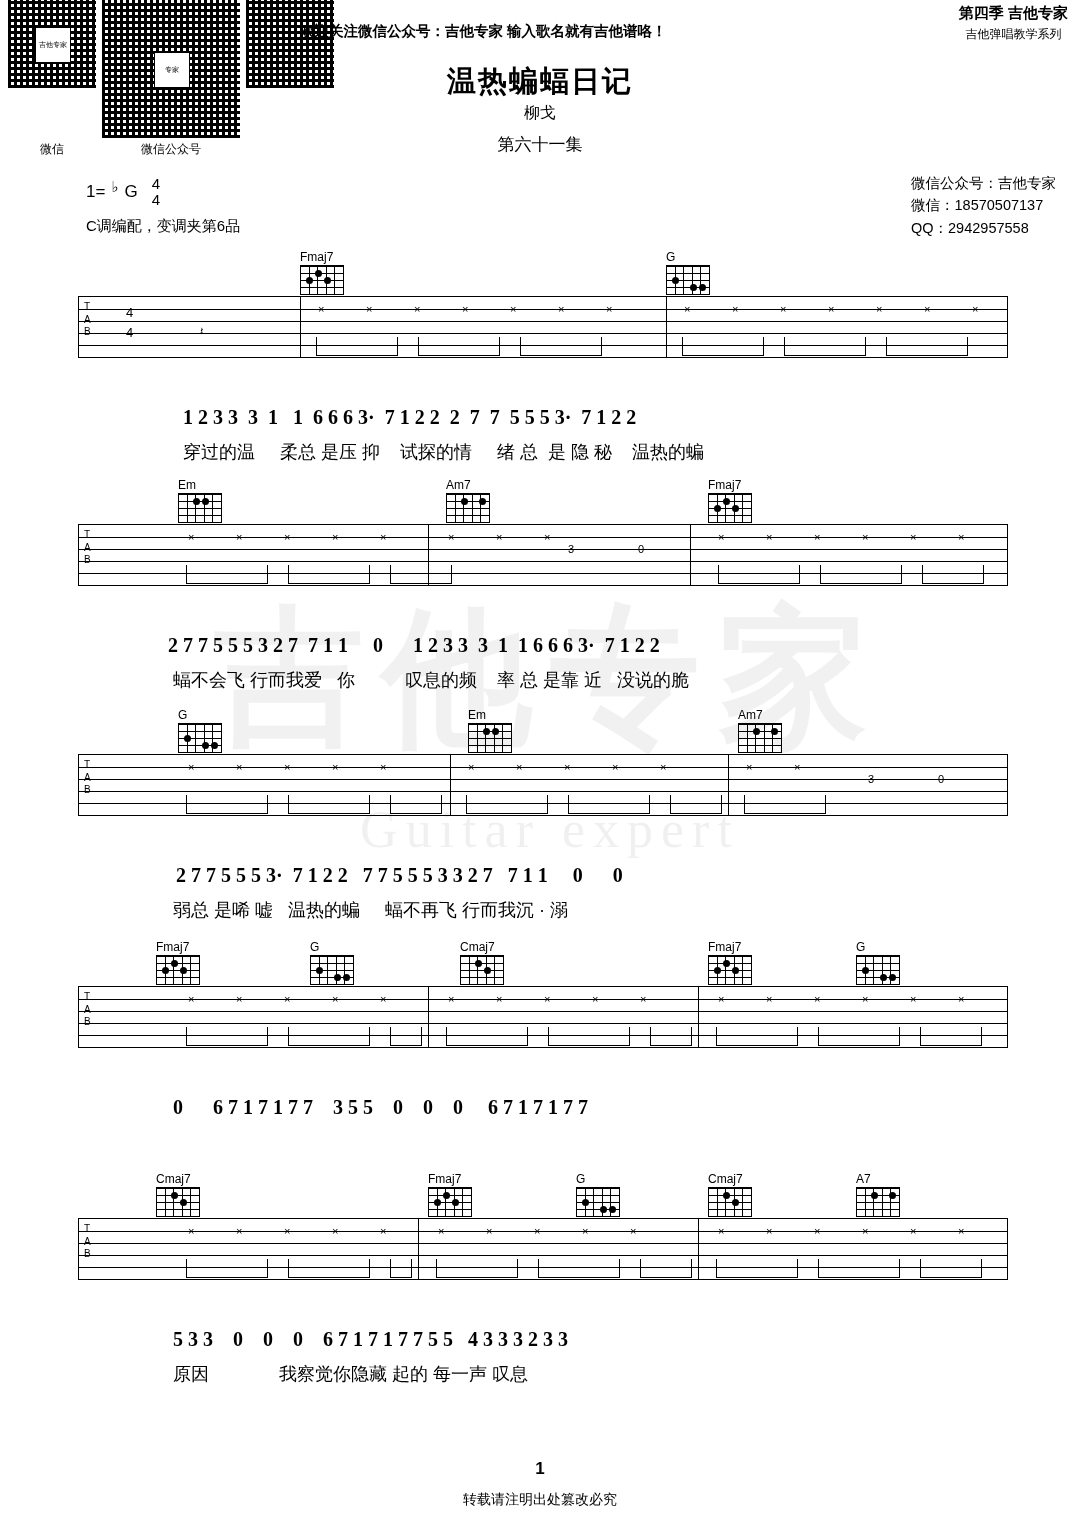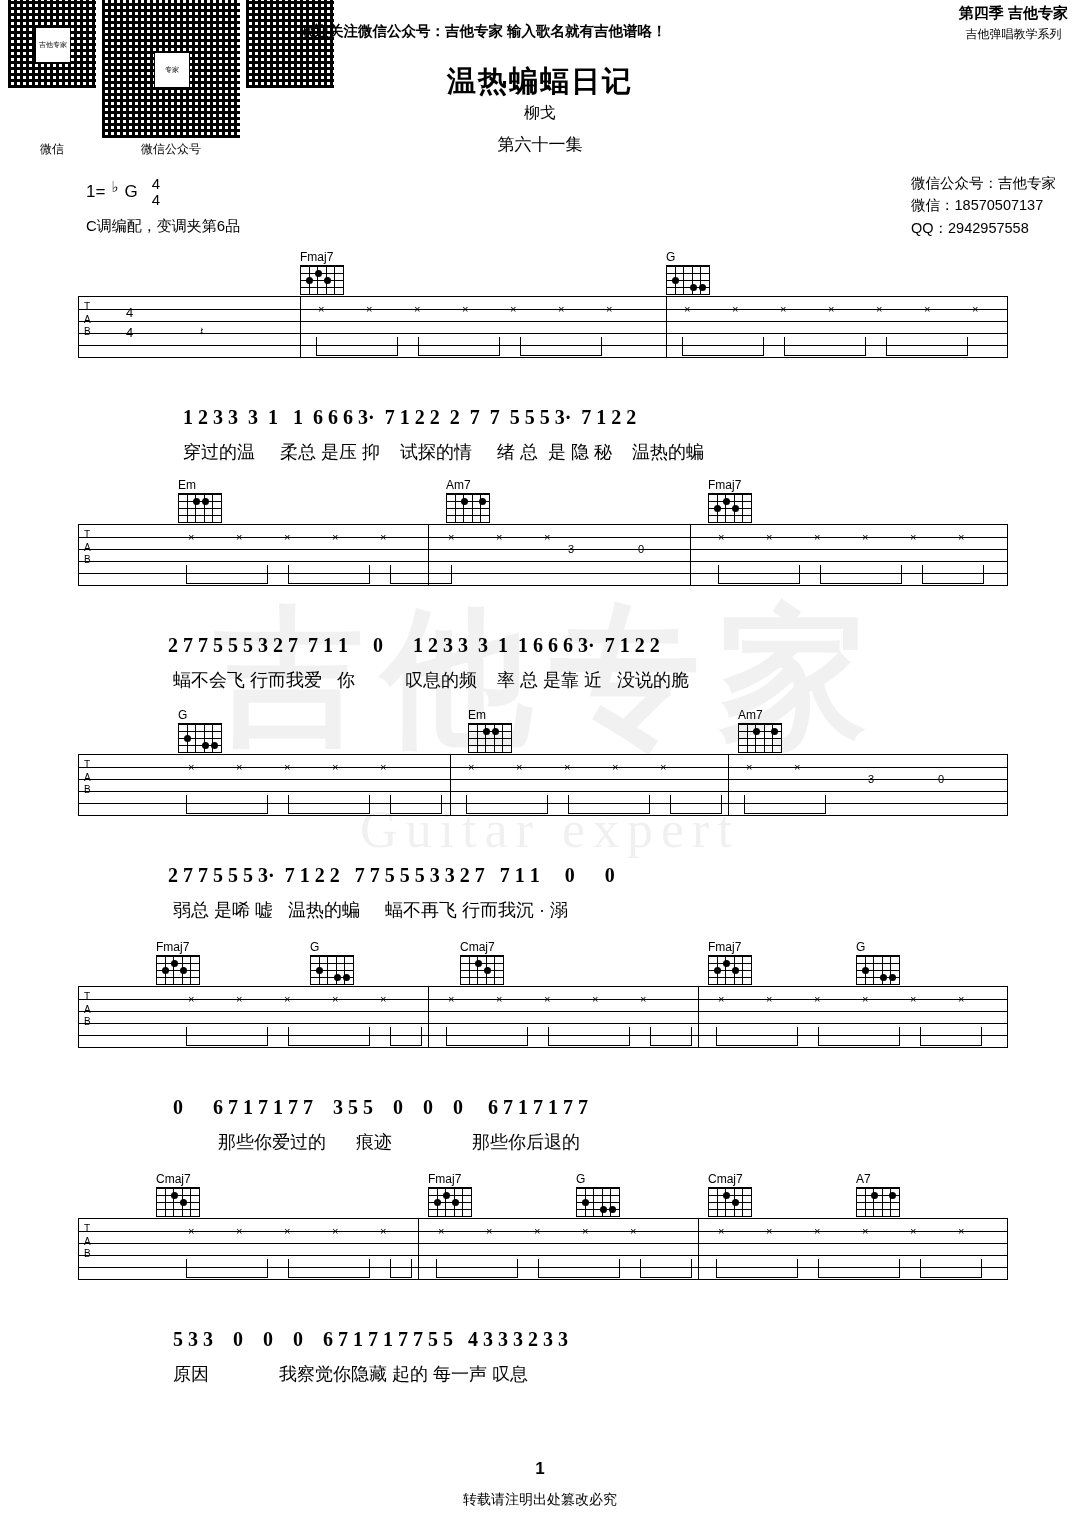--- a/index.html
+++ b/index.html
@@ -342,21 +342,21 @@
       <div class="xs" style="left:860px;top:18px;font-size:11px;">0</div>
       <div class="beam" style="left:108px;top:40px;width:80px;"></div>
       <div class="beam" style="left:210px;top:40px;width:80px;"></div>
       <div class="beam" style="left:312px;top:40px;width:50px;"></div>
       <div class="beam" style="left:388px;top:40px;width:80px;"></div>
       <div class="beam" style="left:490px;top:40px;width:80px;"></div>
       <div class="beam" style="left:592px;top:40px;width:50px;"></div>
       <div class="beam" style="left:666px;top:40px;width:80px;"></div>
     </div>
     <div class="melody" style="margin-top:48px;">
-      <span style="left:90px;">2 7 7 5 5 5 3·  7 1 2 2   7 7 5 5 5 3 3 2 7   7 1 1     0      0</span>
+      <span style="left:98px;">2 7 7 5 5 5 3·  7 1 2 2   7 7 5 5 5 3 3 2 7   7 1 1     0      0</span>
     </div>
     <div class="lyrics">
       <span style="left:95px;">弱总 是唏 嘘   温热的蝙     蝠不再飞 行而我沉 · 溺</span>
     </div>
   </div>
 
   <div class="system" style="top:940px;">
     <div class="chordrow">
       <div class="chord" style="left:78px;">
         <div class="cname">Fmaj7</div>
@@ -444,23 +444,20 @@
       <div class="beam" style="left:368px;top:40px;width:80px;"></div>
       <div class="beam" style="left:470px;top:40px;width:80px;"></div>
       <div class="beam" style="left:572px;top:40px;width:40px;"></div>
       <div class="beam" style="left:638px;top:40px;width:80px;"></div>
       <div class="beam" style="left:740px;top:40px;width:80px;"></div>
       <div class="beam" style="left:842px;top:40px;width:60px;"></div>
     </div>
     <div class="melody" style="margin-top:48px;">
       <span style="left:95px;">0      6 7 1 7 1 7 7    3 5 5    0    0    0     6 7 1 7 1 7 7</span>
     </div>
-    <div class="lyrics">
-      <span style="left:140px;">那些你爱过的      痕迹                那些你后退的</span>
-    </div>
   </div>
 
   <div class="system" style="top:1172px;">
     <div class="chordrow">
       <div class="chord" style="left:78px;">
         <div class="cname">Cmaj7</div>
         <div class="diagram">
           <div class="nut"></div>
             <div class="grid"></div>
           <div class="dot" style="left:15px;top:5px;"></div>

